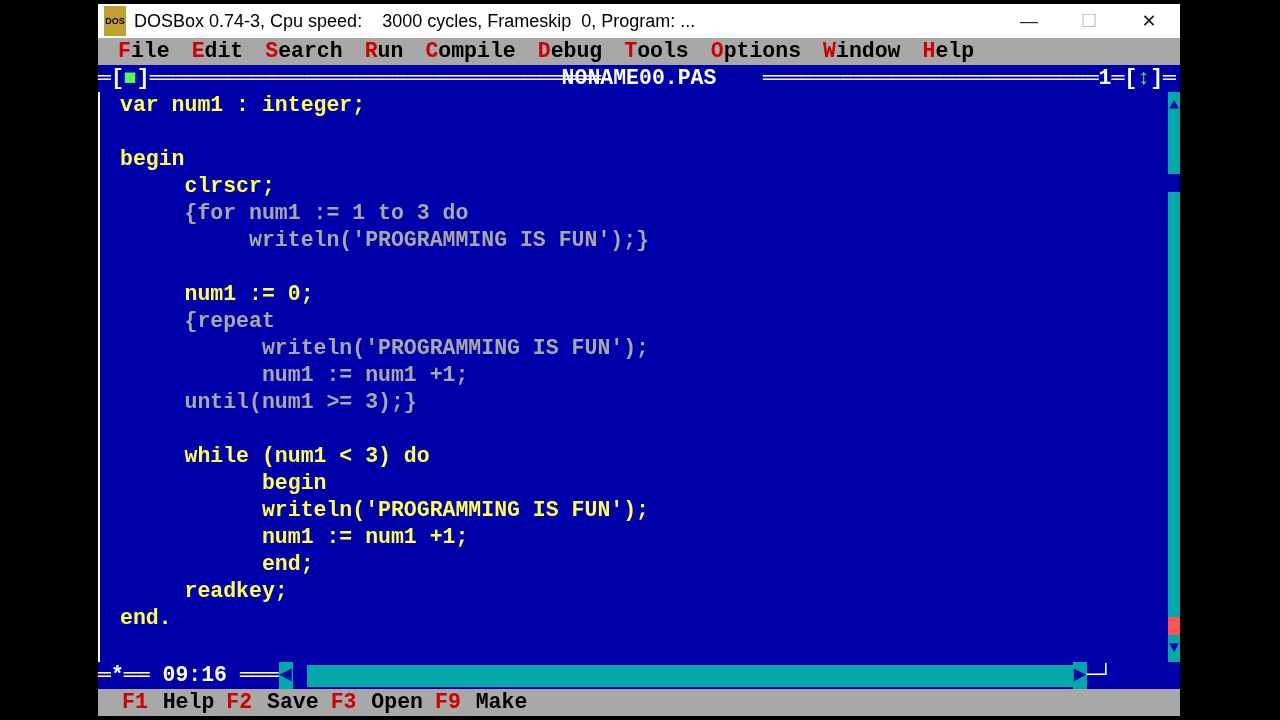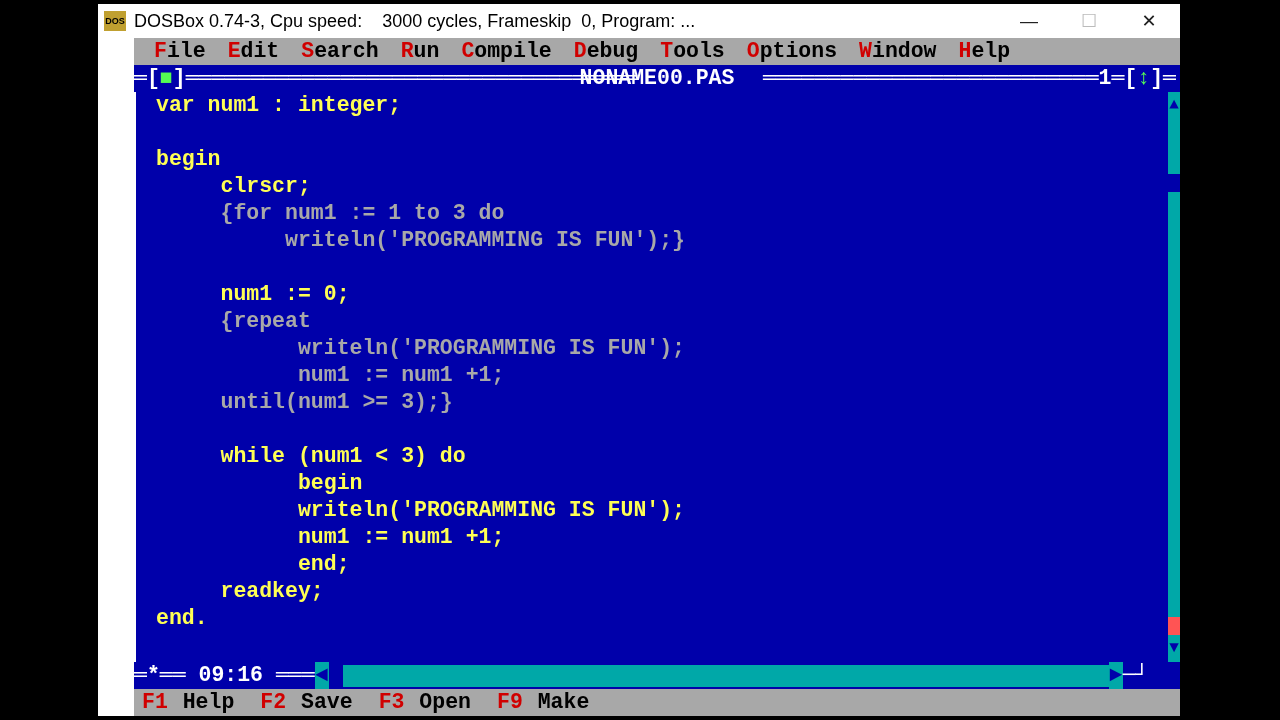--- a/index.html
+++ b/index.html
@@ -24,21 +24,21 @@
     background: #fff;
     display: flex;
     align-items: center;
     padding: 0 6px;
     font-family: 'Segoe UI', Arial, sans-serif;
     font-size: 18px;
     color: #000;
   }
   .win-icon {
     width: 22px;
-    height: 20px;
+    height: 30px;
     background: #c0a030;
     margin-right: 8px;
     display: flex;
     align-items: center;
     justify-content: center;
     font-size: 9px;
     font-weight: bold;
     color: #000;
     line-height: 1;
   }
@@ -58,21 +58,20 @@
   .dos-screen {
     position: absolute;
     left: 0;
     top: 34px;
     right: 0;
     bottom: 0;
     background: #be185d;
     font-size: 21.5px;
     line-height: 27px;
     font-weight: bold;
-    margin-left: 36px;
   }
   .menu-bar {
     height: 27px;
     background: #a8a8a8;
     color: #000;
     display: flex;
     align-items: center;
     padding-left: 20px;
     gap: 22px;
   }
@@ -170,22 +169,22 @@
     left:0;top:0;bottom:0;width:14px;background:#0000aa;
   }
   .status-bar {
     position:absolute;
     bottom:0;left:0;right:0;
     height:27px;
     background:#a8a8a8;
     color:#000;
     display:flex;
     align-items:center;
-    padding-left:8px;
-    gap:26px;
+    padding-left:24px;
+    gap:12px;
   }
   .status-bar .fkey { color:#d00000; margin-right:2px;}
   .status-item{white-space:pre;}
 </style>
 </head>
 <body>
 
 <div class="outer-frame">
   <div class="win-titlebar">
     <div class="win-icon">DOS</div>

